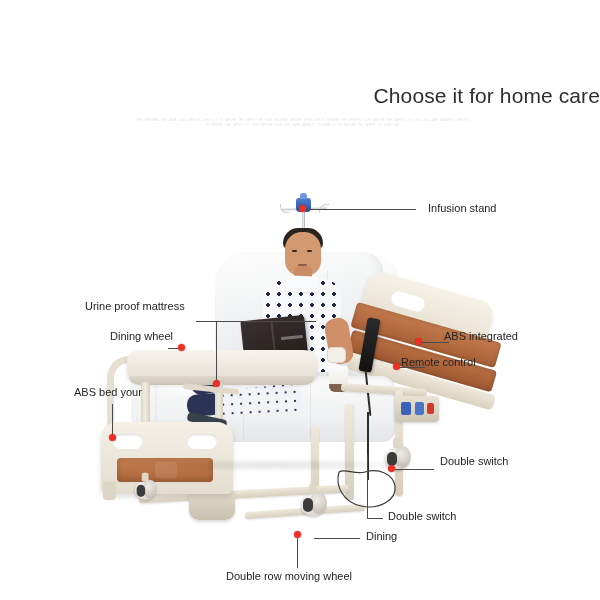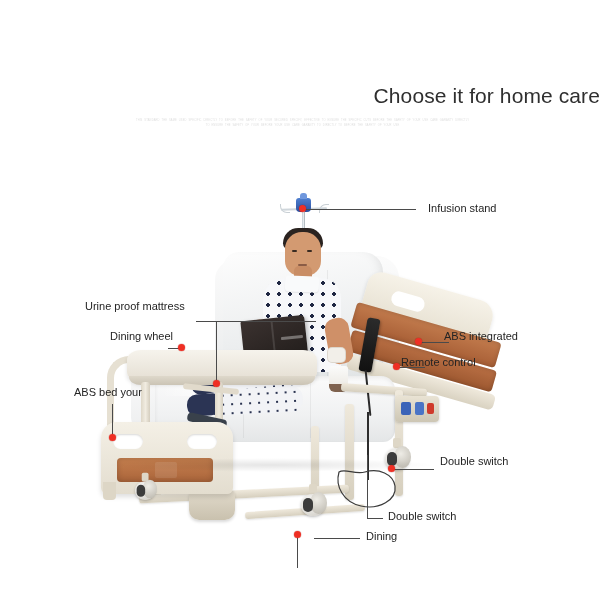--- a/index.html
+++ b/index.html
@@ -386,14 +386,15 @@
 
   <div class="ln v" style="left:367px;top:455px;height:64px;"></div>
   <div class="ln h" style="left:367px;top:518px;width:16px;"></div>
   <div class="lbl" style="left:388px;top:510px;">Double switch</div>
 
   <div class="ln h" style="left:314px;top:538px;width:46px;"></div>
   <div class="lbl" style="left:366px;top:530px;">Dining</div>
 
   <div class="ln v" style="left:297px;top:536px;height:32px;"></div>
   <div class="dot" style="left:294px;top:531px;"></div>
+  <div class="lbl" style="left:226px;top:570px;">Double row moving wheel</div>
 
 </div>
 
 </body></html>

